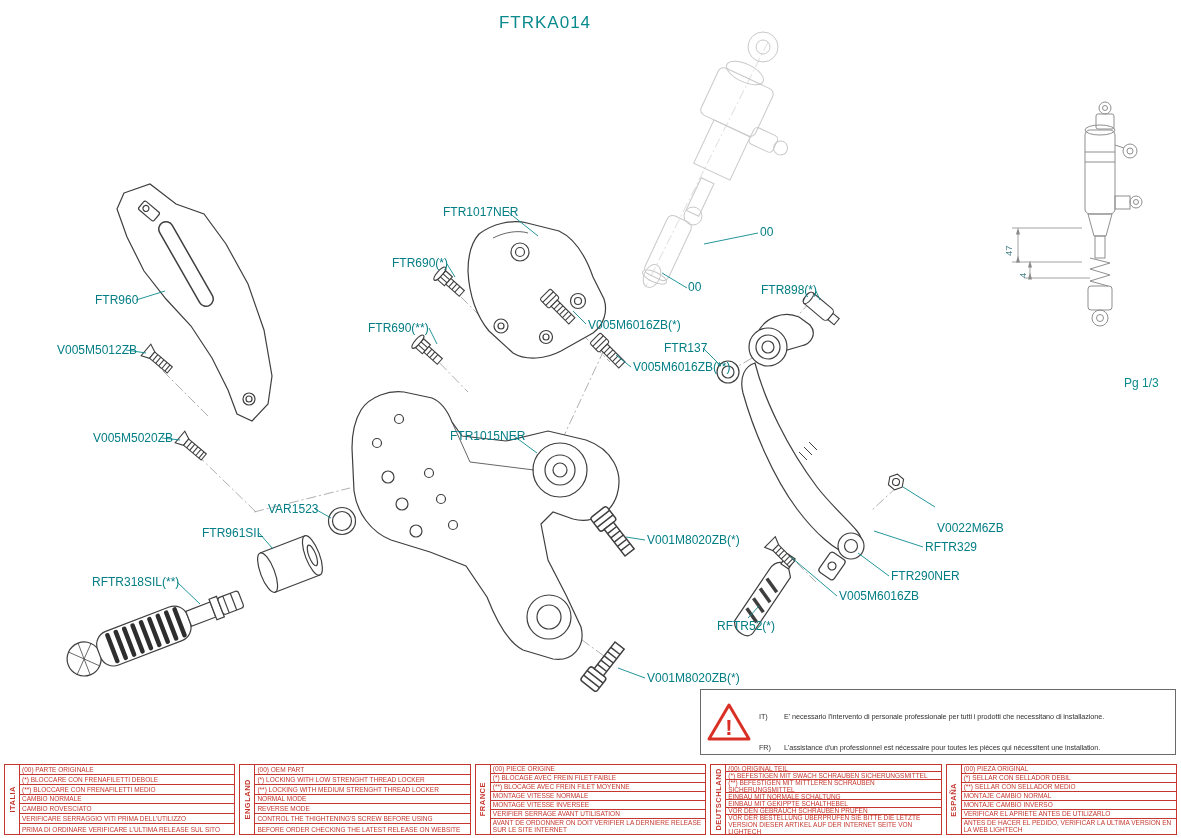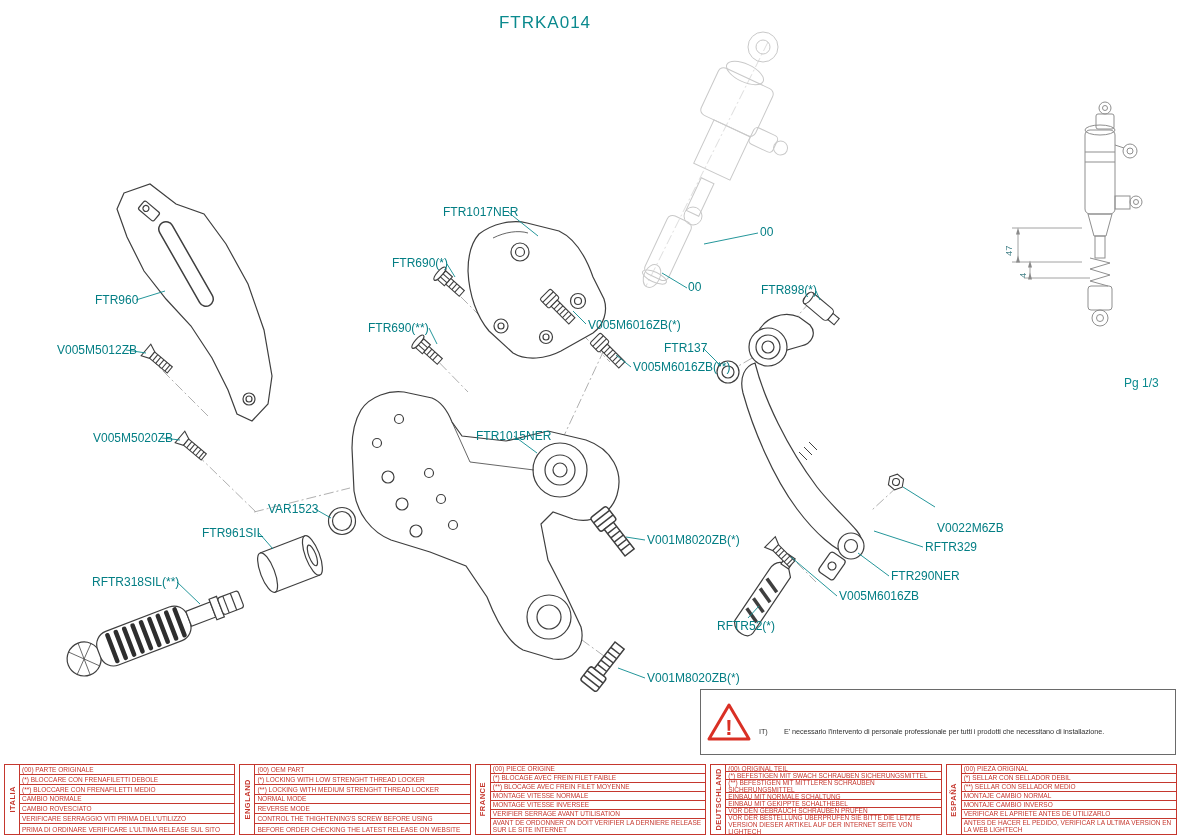--- a/index.html
+++ b/index.html
@@ -327,21 +327,21 @@
 
   <div class="plabel" style="left:443px;top:206px">FTR1017NER</div>
   <div class="plabel" style="left:392px;top:257px">FTR690(*)</div>
   <div class="plabel" style="left:368px;top:322px">FTR690(**)</div>
   <div class="plabel" style="left:95px;top:294px">FTR960</div>
   <div class="plabel" style="left:57px;top:344px">V005M5012ZB</div>
   <div class="plabel" style="left:93px;top:432px">V005M5020ZB</div>
   <div class="plabel" style="left:268px;top:503px">VAR1523</div>
   <div class="plabel" style="left:202px;top:527px">FTR961SIL</div>
   <div class="plabel" style="left:92px;top:576px">RFTR318SIL(**)</div>
-  <div class="plabel" style="left:476px;top:430px">FTR1015NER</div>
+  <div class="plabel" style="left:450px;top:430px">FTR1015NER</div>
   <div class="plabel" style="left:588px;top:319px">V005M6016ZB(*)</div>
   <div class="plabel" style="left:664px;top:342px">FTR137</div>
   <div class="plabel" style="left:633px;top:361px">V005M6016ZB(**)</div>
   <div class="plabel" style="left:761px;top:284px">FTR898(*)</div>
   <div class="plabel" style="left:760px;top:226px">00</div>
   <div class="plabel" style="left:688px;top:281px">00</div>
   <div class="plabel" style="left:647px;top:534px">V001M8020ZB(*)</div>
   <div class="plabel" style="left:937px;top:522px">V0022M6ZB</div>
   <div class="plabel" style="left:925px;top:541px">RFTR329</div>
   <div class="plabel" style="left:891px;top:570px">FTR290NER</div>
@@ -354,20 +354,24 @@
   <div class="warnbox">
     <svg class="warn-tri" width="46" height="42" viewBox="0 0 46 42">
       <path d="M23,4 L43,38 L3,38 Z" fill="#fff" stroke="#d93025" stroke-width="3" stroke-linejoin="round"></path>
       <text x="23" y="34" text-anchor="middle" font-family="Liberation Sans, sans-serif" font-size="22" font-weight="bold" fill="#d93025">!</text>
     </svg>
     <div class="warn-lines">
       <div class="warn-line">
         <span class="wcode">IT)</span>
         <span class="wtext">E' necessario l'intervento di personale professionale per tutti i prodotti che necessitano di installazione.</span>
       </div>
+      <div class="warn-line">
+        <span class="wcode">FR)</span>
+        <span class="wtext">L'assistance d'un professionnel est nécessaire pour toutes les pièces qui nécessitent une installation.</span>
+      </div>
     </div>
   </div>
 
   <div class="footer">
 
     <div class="ftable">
       <div class="flang-cell">
           <span class="flang">ITALIA</span>
         </div>
       <div class="frows">

